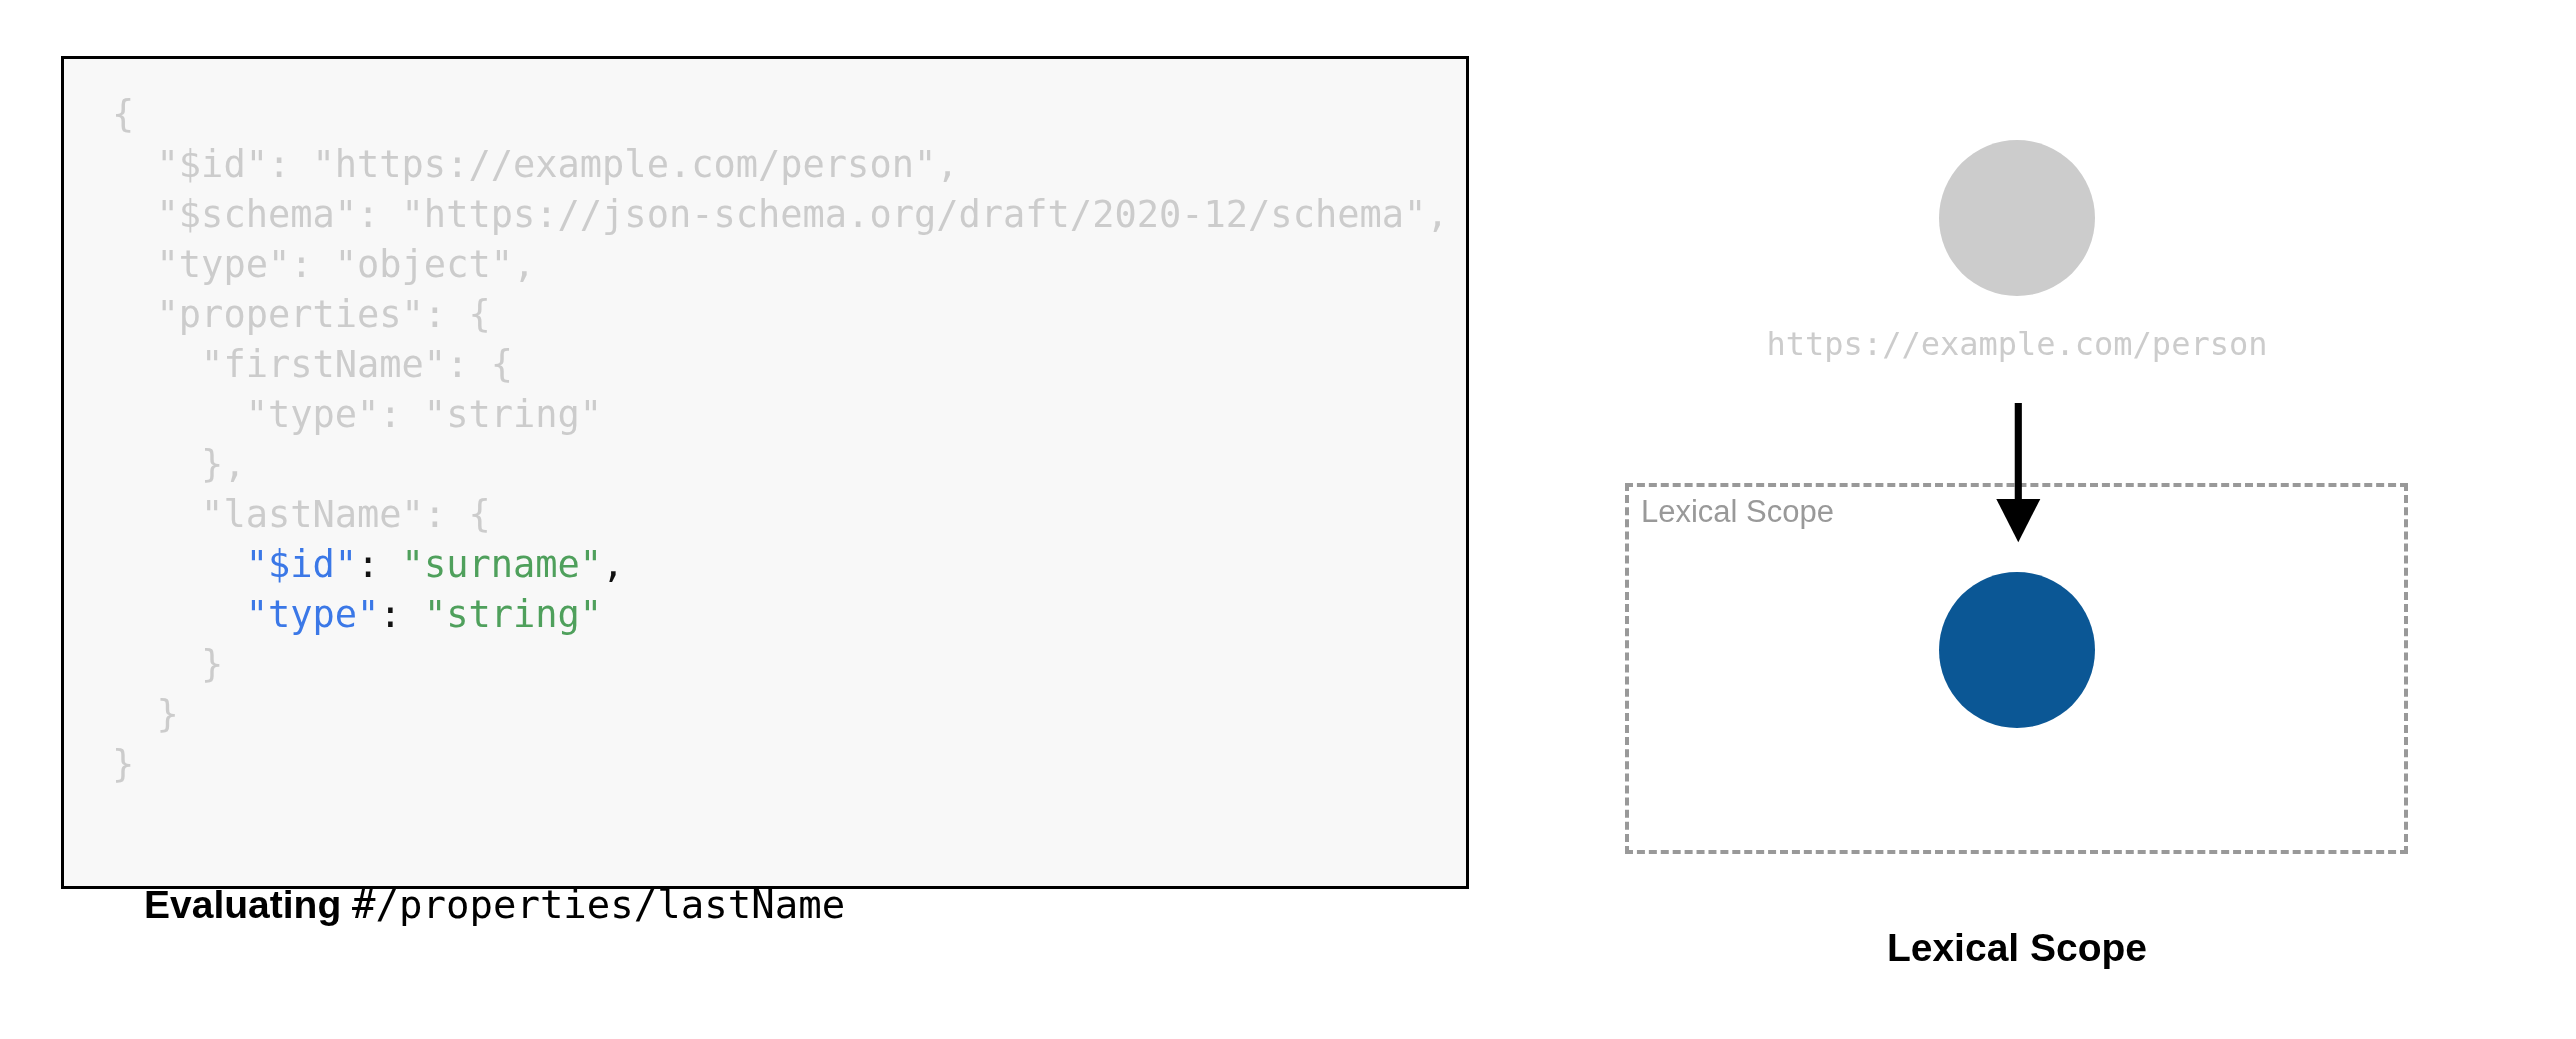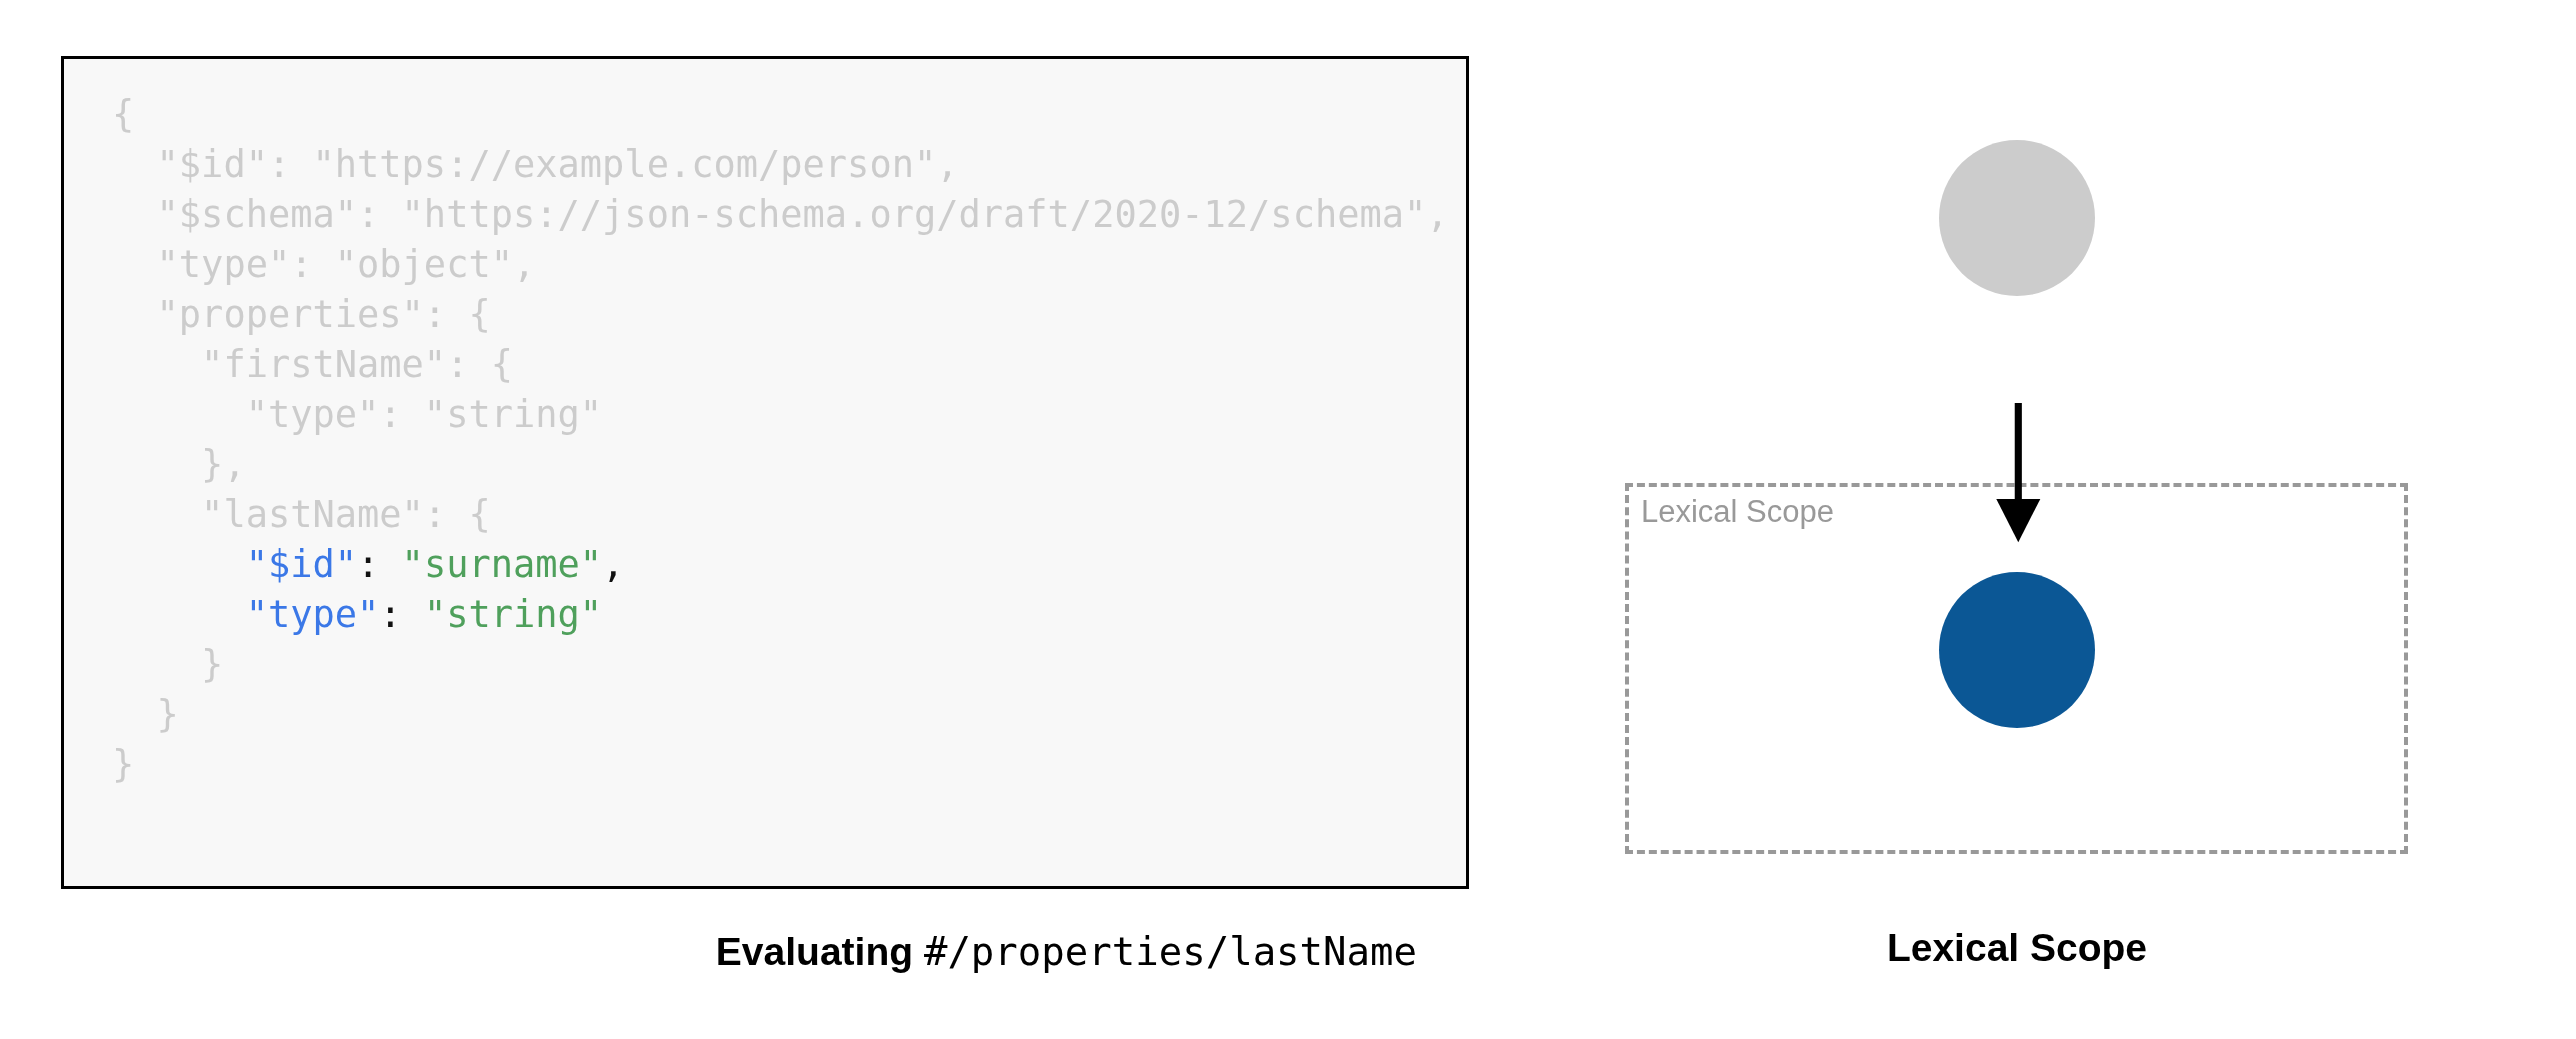--- a/index.html
+++ b/index.html
@@ -47,23 +47,23 @@
   }
   .tok-dim   { color: #cccccc; }
   .tok-key   { color: #3b78e7; }
   .tok-str   { color: #4fa05c; }
   .tok-punct { color: #111111; }
 
   
   #caption-left {
     position: absolute;
     left: 144px;
-    top: 929px;
+    top: 882px;
     width: 1273px;
-    text-align: right;
+    text-align: left;
     white-space: nowrap;
   }
   #caption-left .cap-bold {
     font-family: "Liberation Sans", sans-serif;
     font-weight: bold;
     font-size: 39px;
     color: #000000;
   }
   #caption-left .cap-mono {
     font-family: "DejaVu Sans Mono", "Liberation Mono", monospace;
@@ -172,20 +172,21 @@
 <div id="caption-left">
   <span class="cap-bold">Evaluating </span><span class="cap-mono">#/properties/lastName</span>
 </div>
 
 <div id="diagram-panel">
 
   <div id="lexical-scope-box"></div>
   <div id="lexical-scope-box-label">Lexical Scope</div>
 
   <div id="outer-node-circle" class="node-circle"></div>
+  <div id="outer-node-label" class="node-label">https://example.com/person</div>
 
   <svg id="scope-arrow" viewBox="0 0 120 230">
     <line x1="62" y1="0" x2="62" y2="190" stroke="#000000" stroke-width="11"></line>
     <polygon points="62,215 28,148 96,148" fill="#000000"></polygon>
   </svg>
 
   <div id="inner-node-circle" class="node-circle"></div>
 </div>
 
 <div id="caption-right">Lexical Scope</div>

